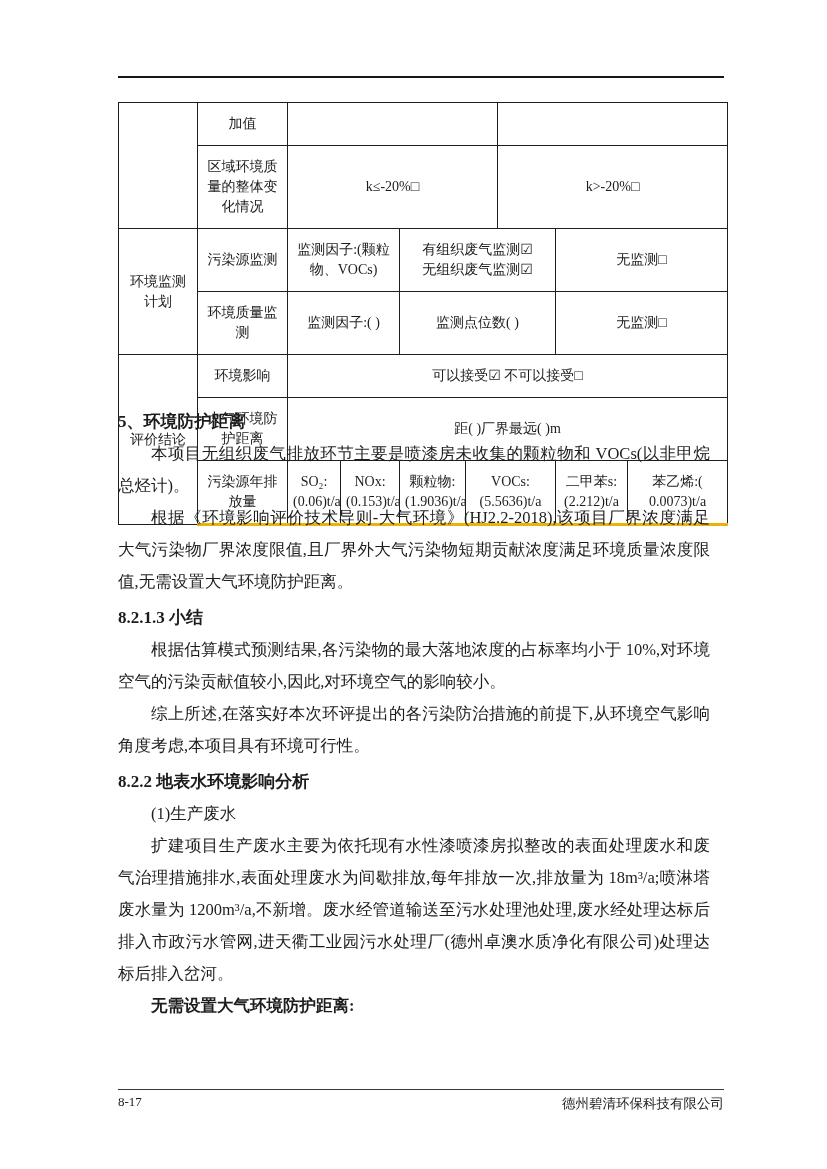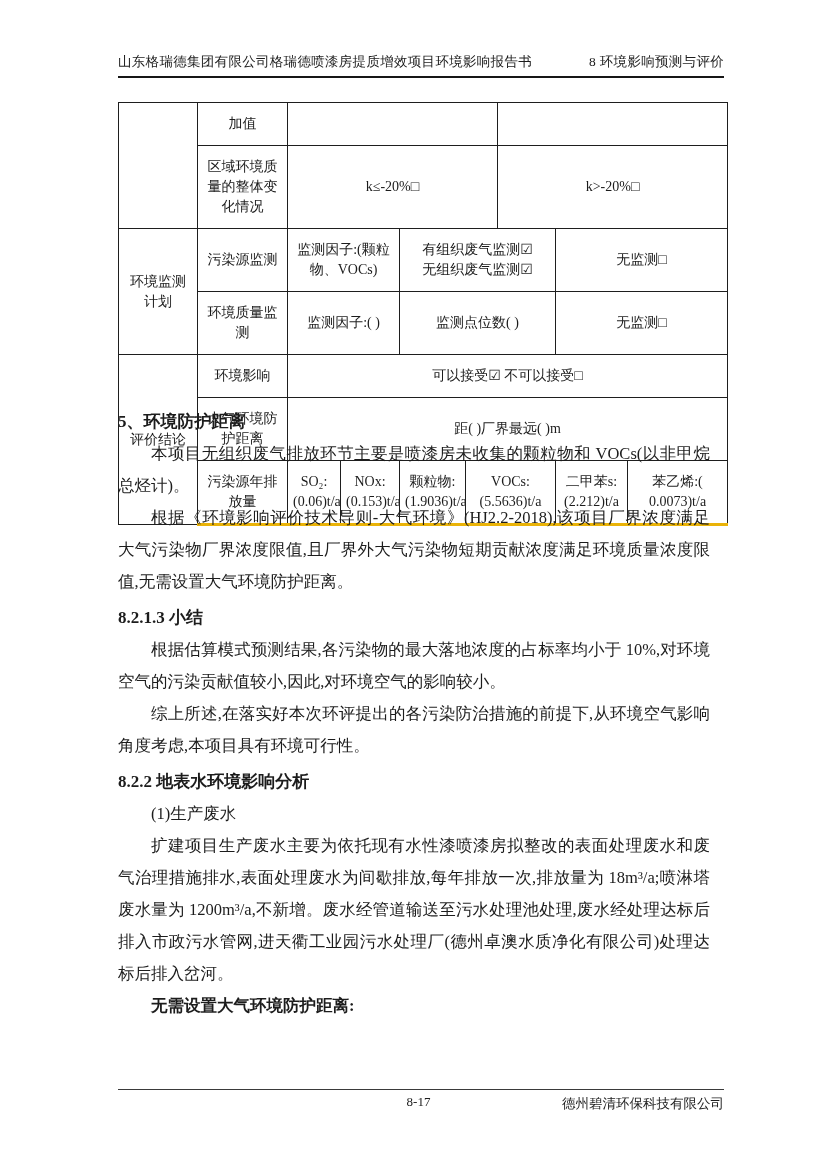--- a/index.html
+++ b/index.html
@@ -22,32 +22,28 @@
   
   .content { position:absolute; left:118px; top:406px; width:592px; font-size:16.5px; line-height:32px; text-align:justify; }
   .content p { text-indent:2em; margin:0; }
   .content .h { font-weight:bold; font-size:17px; text-indent:0; margin-top:4px; }
   .content .h:first-child { margin-top:0; }
   .content p.b { font-weight:bold; }
 
   
   .ftr-rule { position:absolute; left:118px; top:1089px; width:606px; height:1px; background:#3a3a3a; }
   .ftr { position:absolute; left:118px; top:1094px; width:606px; height:22px; font-size:13px; }
-  .ftr .pagenum { position:absolute; left:0; right:5px; text-align:center; }
+  .ftr .pagenum { position:absolute; left:0; right:5px; }
   .ftr .company { position:absolute; right:0; top:1px; font-size:13.5px;font-family:Liberation Mono, monospace; }
 </style>
 </head>
 <body>
 
 <div class="page">
 
-  <div class="hdr">
-    <span>山东格瑞德集团有限公司格瑞德喷漆房提质增效项目环境影响报告书</span>
-    <span>8 环境影响预测与评价</span>
-  </div>
   <div class="hdr-rule"></div>
 
   <table class="doc">
     <colgroup>
       <col style="width:79px">
         <col style="width:90px">
         <col style="width:53px">
       <col style="width:59px">
         <col style="width:66px">
         <col style="width:32px">

